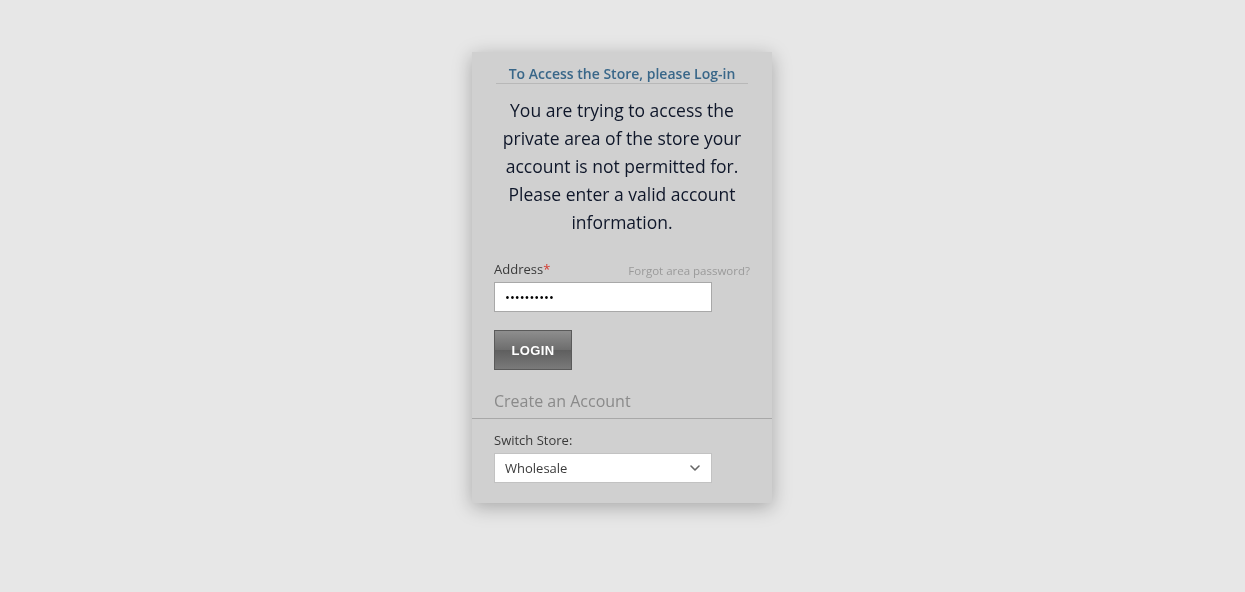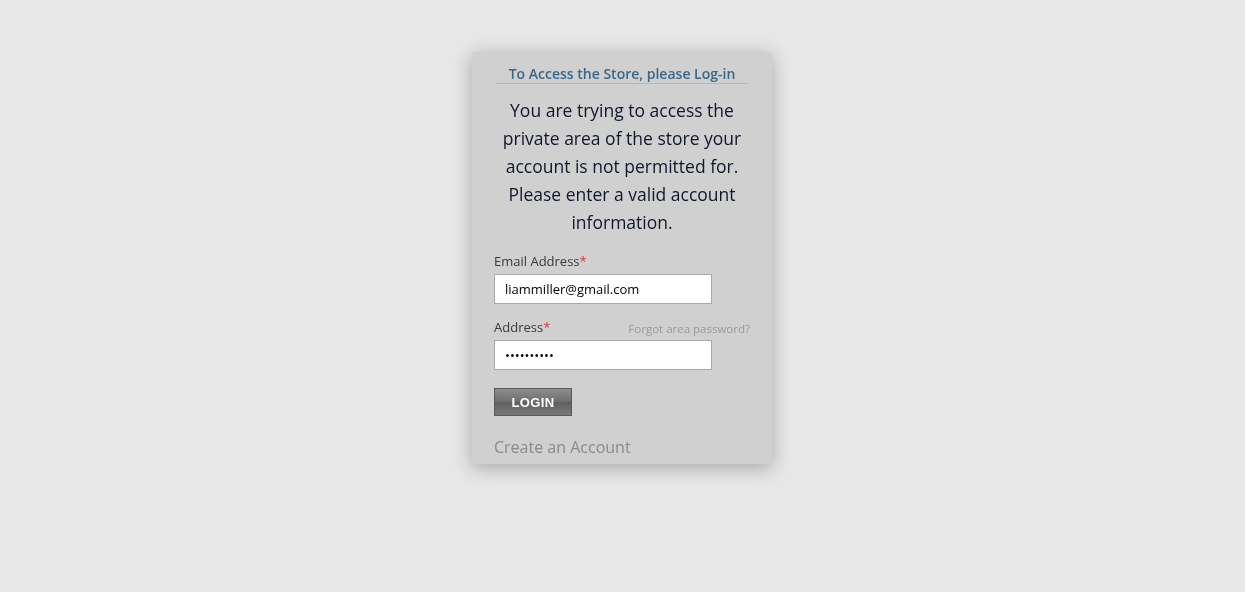--- a/index.html
+++ b/index.html
@@ -52,21 +52,21 @@
     width: 218px; height: 30px;
     border: 1px solid #a8a8a8;
     background: #fff;
     padding: 4px 10px;
     font-size: 13px;
     font-family: inherit;
     outline: none;
   }
   .login-btn {
     margin-top: 18px;
-    height: 28px; width: 78px;
+    height: 40px; width: 78px;
     color: #fff;
     font-weight: 700;
     font-size: 13px;
     letter-spacing: 0.4px;
     border: 1px solid #5a5a5a;
     background: linear-gradient(to bottom, #8e8e8e 0%, #6d6d6d 50%, #5f5f5f 51%, #7a7a7a 100%);
     cursor: pointer;
     text-align: center;
   }
   .create-link {
@@ -110,38 +110,41 @@
 <body>
 
 <div class="panel">
 
   <div class="title">To Access the Store, please Log-in</div>
 
   <div class="error">You are trying to access the private area of the store your account is not permitted for. Please enter a valid account information.</div>
 
   <div class="form-area">
 
-    <div class="field-block">
-      <div class="label-row">
-        <span>
-          <span>Email Address</span><span class="req">*</span>
-        </span>
-      </div>
-      <input type="text" class="txt-input" value="liammiller@gmail.com" style="">
-    </div>
 
     <div class="field-block" style="margin-top:14px;">
       <div class="label-row">
         <span>
           <span>Address</span><span class="req">*</span>
         </span>
         <span class="forgot">Forgot area password?</span>
       </div>
       <input type="password" class="txt-input" value="••••••••••" style="">
     </div>
 
     <button class="login-btn">LOGIN</button>
 
     <span class="create-link">Create an Account</span>
   </div>
 
+  <div class="switch-area">
+    <div class="switch-label">Switch Store:</div>
+    <div class="select-wrap">
+      <span class="select-val">Wholesale</span>
+      <span class="chev">
+        <svg width="12" height="12" viewBox="0 0 12 12">
+            <path d="M2 4 L6 8 L10 4" fill="none" stroke="#666" stroke-width="1.6" stroke-linecap="round" stroke-linejoin="round"></path>
+          </svg>
+      </span>
+    </div>
+  </div>
 
 </div>
 
 </body></html>

